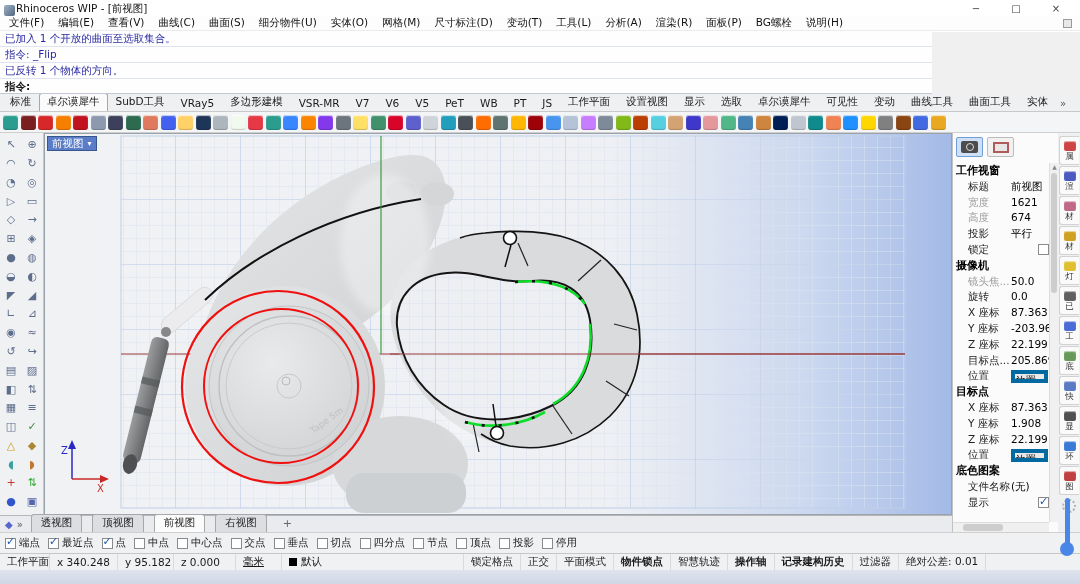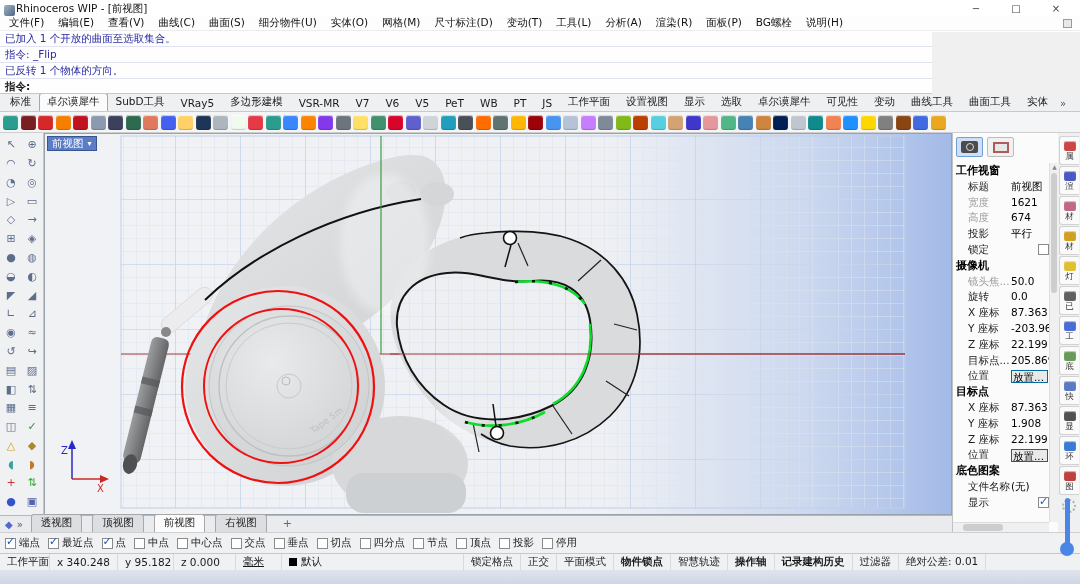--- a/index.html
+++ b/index.html
@@ -51,21 +51,21 @@
   .pbtn.active{background:#cfe0f6;border-color:#6f9fd8}
   .camicon{width:17px;height:12px;background:#4c4c4c;border-radius:2px;position:relative}
   .camicon::before{content:"";position:absolute;left:5px;top:2px;width:6px;height:6px;border:1.5px solid #ddd;border-radius:50%}
   .recticon{width:16px;height:11px;border:2px solid #b05a5a;background:#e7e7e7}
   .prows{position:absolute;left:0;top:30px;right:9px;bottom:10px;overflow:hidden}
   .prow{display:flex;height:15.8px;line-height:15.8px;align-items:center}
   .prow .plabel{padding-left:15px;width:58px;color:#222;white-space:nowrap;overflow:hidden;flex:none}
   .prow.sec .plabel{padding-left:3px;width:auto;font-weight:bold;font-size:11px;color:#000}
   .plabel.dim{color:#9a9a9a}
   .pval{flex:1;color:#000;white-space:nowrap;overflow:hidden}
-  .pval.btn{background:#e9e9e9;border:1px solid #0369a1;text-align:right;padding-right:3px;height:13px;line-height:12px;margin-right:1px}
+  .pval.btn{background:#e9e9e9;border:4px solid #0369a1;text-align:right;padding-right:3px;height:13px;line-height:12px;margin-right:1px}
   .pcb{display:none;width:11px;height:11px;border:1px solid #8a8a8a;background:#fff;position:relative;flex:none}
   .pcb.on{display:inline-block}
   .pcb i.mark::after{content:"✓";position:absolute;left:0;top:-4px;font-style:normal;color:#1556b0;font-weight:bold;font-size:11px}
   .pvscroll{position:absolute;right:0;top:30px;width:9px;bottom:10px;background:#f0f0f0;border-left:1px solid #ddd}
   .pvscroll::before{content:"";position:absolute;left:1px;right:1px;top:10px;height:120px;background:#cdcdcd;border-radius:3px}
   .pvscroll::after{content:"▲";position:absolute;left:0;top:0;font-size:6px;color:#888;width:9px;text-align:center}
   .phscroll{position:absolute;left:0;right:9px;bottom:0;height:10px;background:#f0f0f0;border-top:1px solid #ddd}
   .phscroll::before{content:"";position:absolute;left:10px;top:1px;width:40px;height:7px;background:#cdcdcd;border-radius:3px}
 
   

